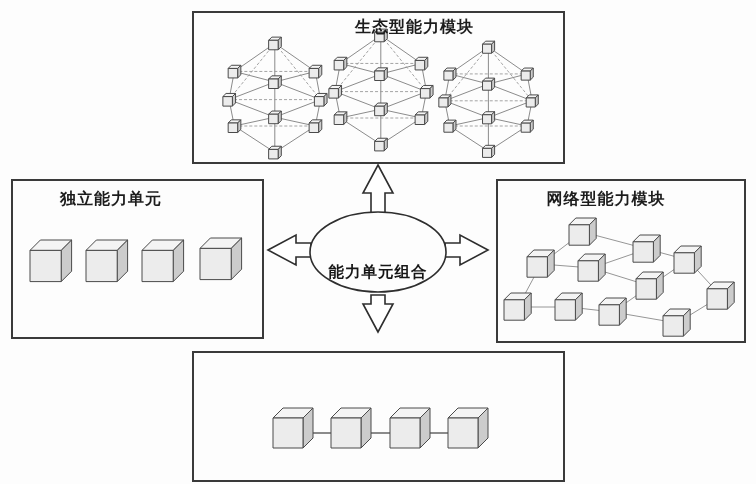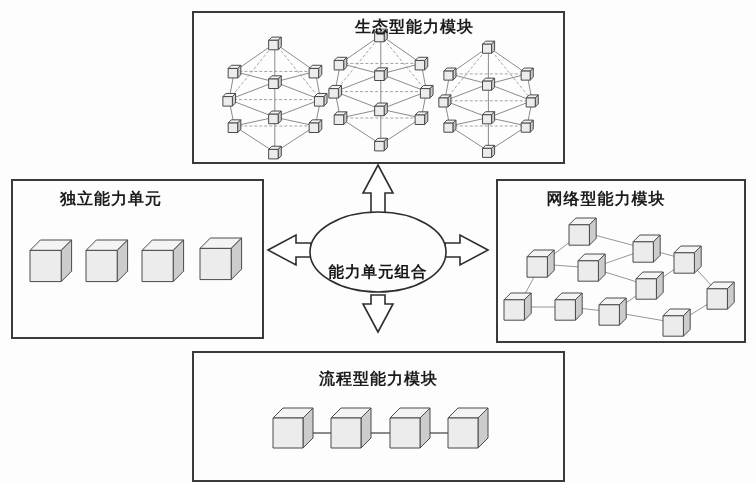--- a/index.html
+++ b/index.html
@@ -146,19 +146,18 @@
 
     <ellipse class="cellipse" cx="378" cy="252" rx="68" ry="40"></ellipse>
   </svg>
 
   <div class="label" style="left:193px;top:17px;width:443px;">生态型能力模块</div>
 
   <div class="label" style="left:12px;top:189px;width:198px;">独立能力单元</div>
 
   <div class="label" style="left:497px;top:189px;width:218px;">网络型能力模块</div>
 
-  <div class="label" style="left:193px;top:369px;width:371px;">流程型能力模块</div>
 
   <div class="ellipse-label" style="left:310px;top:233px;width:136px;margin-top:29px;">
     <div>能力单元组合</div>
   </div>
 
 </div>
 
 </body></html>

